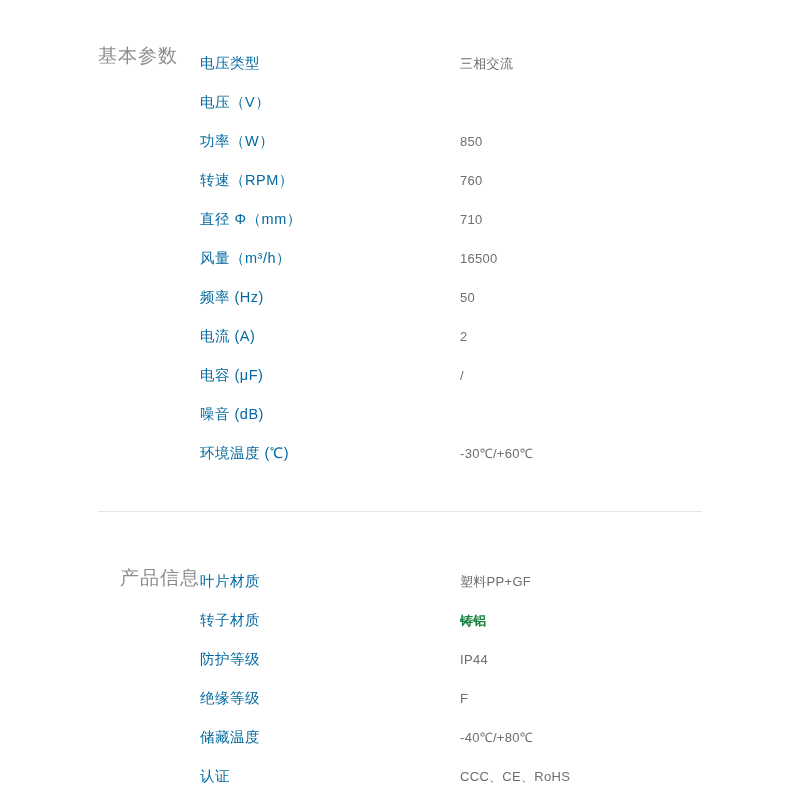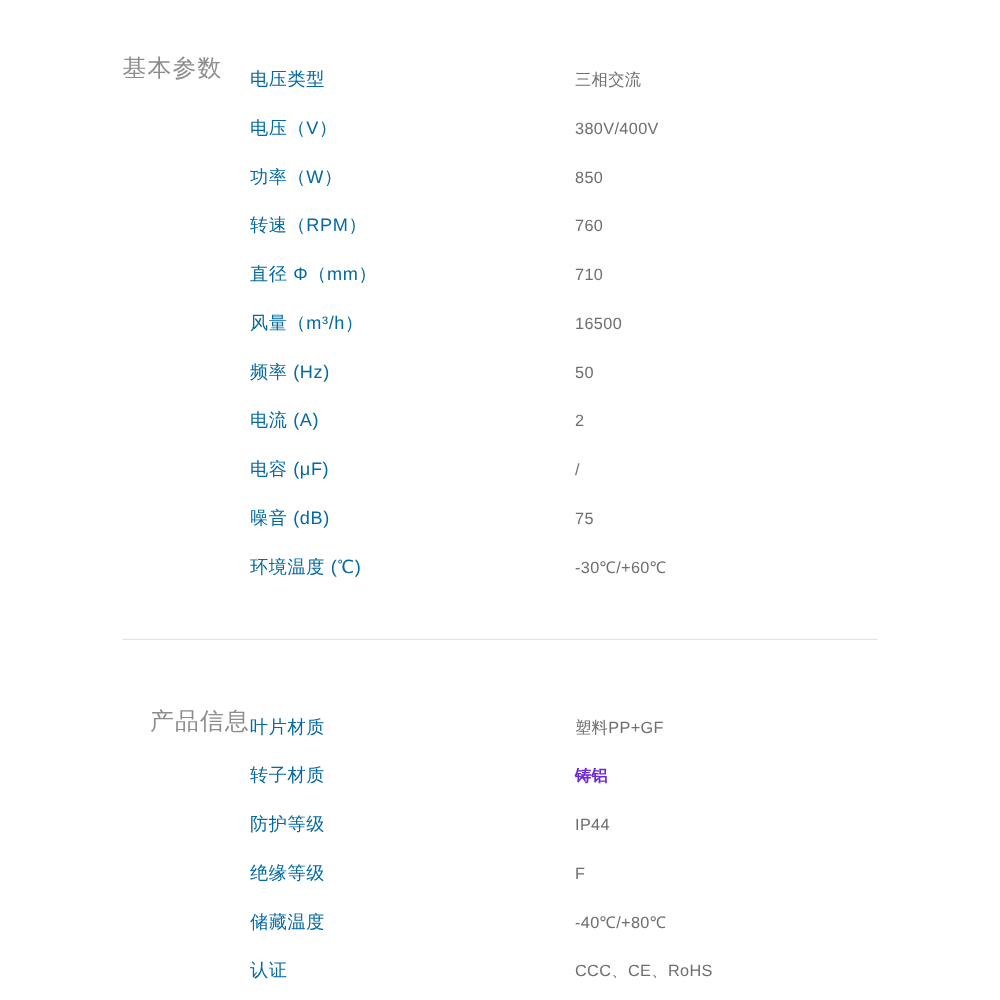--- a/index.html
+++ b/index.html
@@ -61,21 +61,21 @@
 
   .spec-value {
     flex: 1 1 auto;
     font-size: 13px;
     color: #6e6e6e;
     letter-spacing: 0.3px;
   }
 
   .spec-value.bold {
     font-weight: bold;
-    color: #6d28d9;
+    color: #15803d;
   }
 
   #section-basic {
     padding-top: 42px;
   }
 
   .divider {
     height: 1px;
     background: #e6e6e6;
     margin: 38px 98px 0 98px;
@@ -98,21 +98,20 @@
   <div class="section" id="section-basic">
     <div class="section-title">基本参数</div>
     <div class="spec-list">
 
       <div class="spec-row">
         <div class="spec-label">电压类型</div>
         <div class="spec-value">三相交流</div>
       </div>
       <div class="spec-row">
         <div class="spec-label">电压（V）</div>
-        <div class="spec-value">380V/400V</div>
       </div>
       <div class="spec-row">
         <div class="spec-label">功率（W）</div>
         <div class="spec-value">850</div>
       </div>
       <div class="spec-row">
         <div class="spec-label">转速（RPM）</div>
         <div class="spec-value">760</div>
       </div>
       <div class="spec-row">
@@ -130,21 +129,20 @@
       <div class="spec-row">
         <div class="spec-label">电流 (A)</div>
         <div class="spec-value">2</div>
       </div>
       <div class="spec-row">
         <div class="spec-label">电容 (μF)</div>
         <div class="spec-value">/</div>
       </div>
       <div class="spec-row">
         <div class="spec-label">噪音 (dB)</div>
-        <div class="spec-value">75</div>
       </div>
       <div class="spec-row">
         <div class="spec-label">环境温度 (℃)</div>
         <div class="spec-value">-30℃/+60℃</div>
       </div>
 
     </div>
   </div>
 
   <div class="divider"></div>

